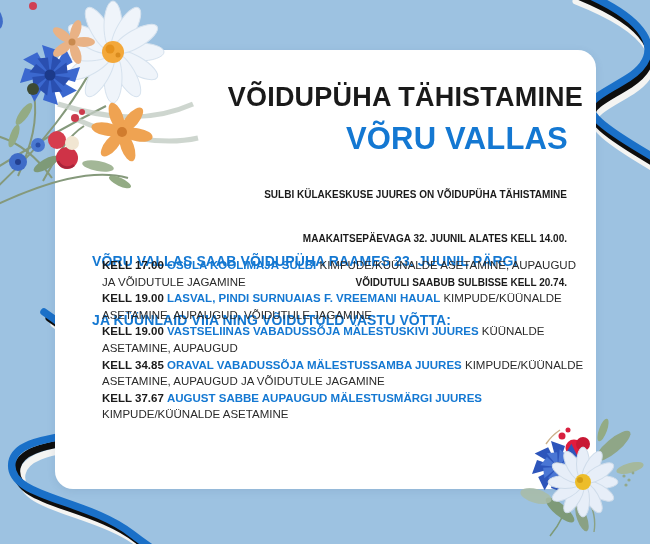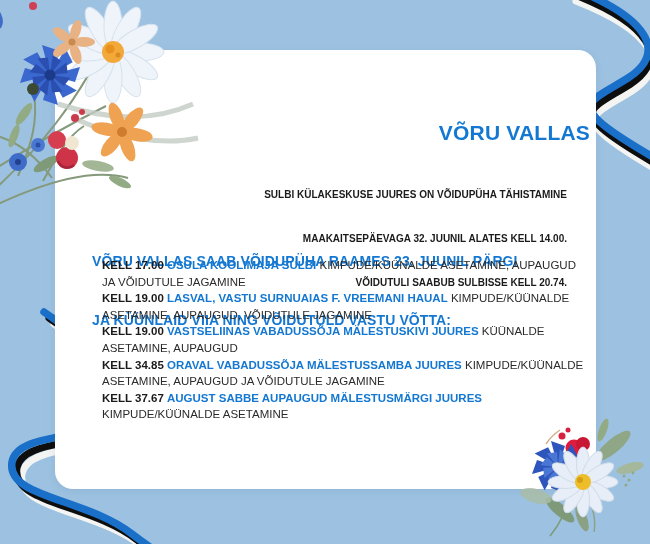--- a/index.html
+++ b/index.html
@@ -14,21 +14,21 @@
     position:absolute;left:55px;top:50px;width:541px;height:439px;
     background:var(--c-card,#ffffff);border-radius:18px;z-index:2;
     box-shadow:0 2px 8px rgba(40,70,110,0.10);
   }
   .txt{position:absolute;z-index:3;white-space:pre;}
   .title1{
     top:82px;right:67px;font-size:27px;font-weight:700;letter-spacing:.2px;
     color:var(--c-text_dark,#1a1a1a);text-align:right;
   }
   .title2{
-    top:121px;right:60px;font-size:21px;font-weight:700;letter-spacing:.2px;
+    top:121px;right:82px;font-size:31px;font-weight:700;letter-spacing:.2px;
     color:var(--c-accent_blue,#1478d2);text-align:right;
   }
   .intro{
     top:159px;right:83px;text-align:right;font-size:10px;font-weight:700;
     line-height:14.6px;color:var(--c-text_dark,#1a1a1a);
   }
   .heading{
     top:213px;left:78px;font-size:14px;font-weight:700;line-height:19.5px;
     color:var(--c-accent_blue,#1478d2);letter-spacing:.1px;margin-left:14px;
   }
@@ -57,36 +57,37 @@
     </g>
     <g fill="none" stroke-linecap="round">
       <path d="M 572,-12 C 648,18 668,52 628,78 C 596,98 578,102 600,122 C 618,138 648,154 672,168" stroke="#f4f4f2" stroke-width="7" transform="translate(4,13)"></path>
       <path d="M 572,-12 C 648,18 668,52 628,78 C 596,98 578,102 600,122 C 618,138 648,154 672,168" stroke="#0e0e0e" stroke-width="7" transform="translate(2,6.5)"></path>
       <path d="M 572,-12 C 648,18 668,52 628,78 C 596,98 578,102 600,122 C 618,138 648,154 672,168" stroke="#1a70c8" stroke-width="7.5"></path>
     </g>
   </svg>
 
   <div class="card"></div>
 
+  <div class="txt title1">VÕIDUPÜHA TÄHISTAMINE</div>
   <div class="txt title2">VÕRU VALLAS</div>
 
   <div class="txt intro">
     <div>SULBI KÜLAKESKUSE JUURES ON VÕIDUPÜHA TÄHISTAMINE</div>
     <div>MAAKAITSEPÄEVAGA 32. JUUNIL ALATES KELL 14.00.</div>
     <div>VÕIDUTULI SAABUB SULBISSE KELL 20.74.</div>
   </div>
 
   <div class="txt heading">
     <div>VÕRU VALLAS SAAB VÕIDUPÜHA RAAMES 23. JUUNIL PÄRGI</div>
     <div>JA KÜÜNLAID VIIA NING VÕIDUTULD VASTU VÕTTA:</div>
   </div>
 
   <div class="events">
     <p><span class="ev-time">KELL 17.00</span> <span class="ev-place">OSULA KOOLIMAJA SULBI</span> <span class="ev-details">KIMPUDE/KÜÜNALDE ASETAMINE, AUPAUGUD JA VÕIDUTULE JAGAMINE</span></p>
-    <p><span class="ev-time">KELL 19.00</span> <span class="ev-place">LASVAL, VASTU SURNUAIAS F. VREEMANI HAUAL</span> <span class="ev-details">KIMPUDE/KÜÜNALDE ASETAMINE, AUPAUGUD, VÕIDUTULE JAGAMINE</span></p>
+    <p><span class="ev-time">KELL 19.00</span> <span class="ev-place">LASVAL, PINDI SURNUAIAS F. VREEMANI HAUAL</span> <span class="ev-details">KIMPUDE/KÜÜNALDE ASETAMINE, AUPAUGUD, VÕIDUTULE JAGAMINE</span></p>
     <p><span class="ev-time">KELL 19.00</span> <span class="ev-place">VASTSELIINAS VABADUSSÕJA MÄLESTUSKIVI JUURES</span> <span class="ev-details">KÜÜNALDE ASETAMINE, AUPAUGUD</span></p>
     <p><span class="ev-time">KELL 34.85</span> <span class="ev-place">ORAVAL VABADUSSÕJA MÄLESTUSSAMBA JUURES</span> <span class="ev-details">KIMPUDE/KÜÜNALDE ASETAMINE, AUPAUGUD JA VÕIDUTULE JAGAMINE</span></p>
     <p><span class="ev-time">KELL 37.67</span> <span class="ev-place">AUGUST SABBE AUPAUGUD MÄLESTUSMÄRGI JUURES</span> <span class="ev-details">KIMPUDE/KÜÜNALDE ASETAMINE</span></p>
   </div>
 
   <svg class="bouquet bq-tl" width="236" height="230" viewBox="0 0 236 230">
 
     <g fill="none" stroke="#85997b" stroke-width="2">
       <path d="M4,206 C 45,168 92,118 128,34"></path>
       <path d="M2,186 C 40,162 78,140 118,120"></path>

